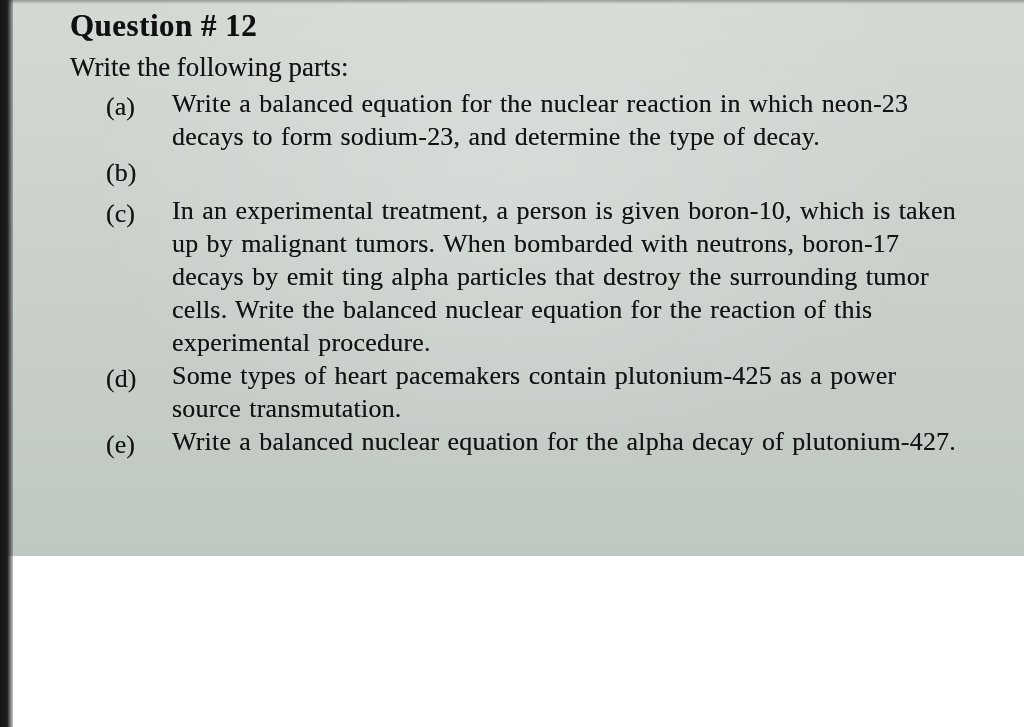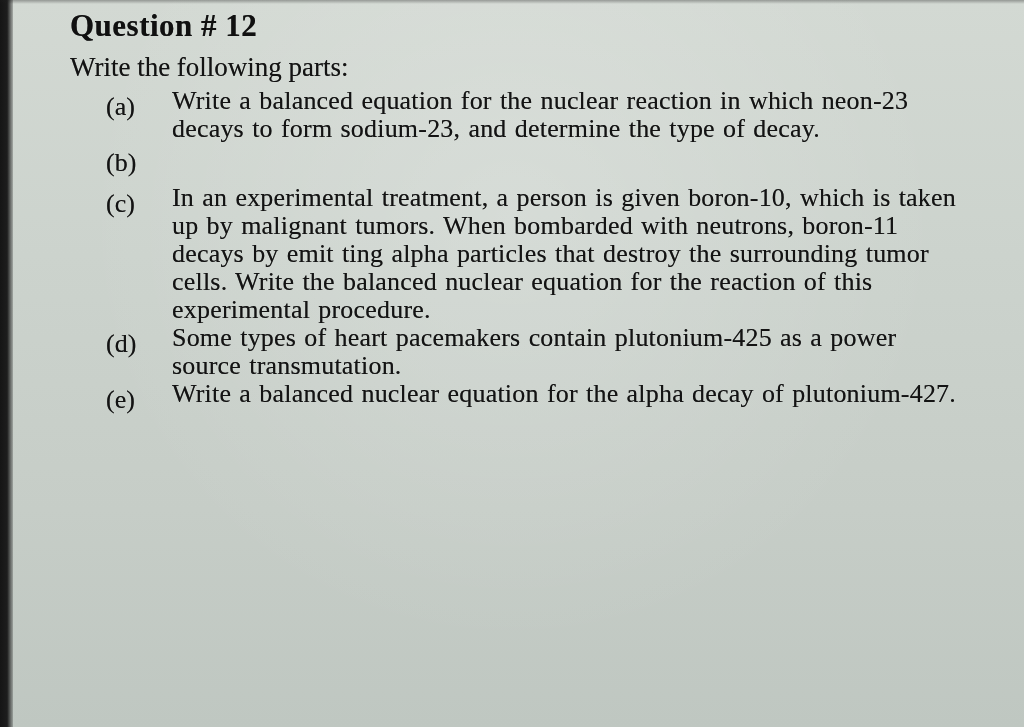--- a/index.html
+++ b/index.html
@@ -8,21 +8,21 @@
   }
   body {
     width: 1024px;
     height: 727px;
     overflow: hidden;
     font-family: "Liberation Serif", serif;
   }
   .page {
     position: relative;
     width: 1024px;
-    height: 727px;
+    height: 556px;
     background:
       radial-gradient(ellipse at 50% 30%, rgba(255,255,255,0.18), rgba(0,0,0,0) 60%),
       linear-gradient(180deg, #d3d9d3 0%, #ccd3cd 35%, #c6cdc7 70%, #bfc7c1 100%);
     color: #161616;
     box-sizing: border-box;
   }
   
   .photo-edge {
     position: absolute;
     left: 0;
@@ -68,21 +68,21 @@
     flex: 0 0 66px;
     padding-left: 36px;
     box-sizing: content-box;
     font-size: 26px;
     line-height: 40.5px;
     color: #131313;
   }
   .part-text {
     width: 792px;
     font-size: 26px;
-    line-height: 28px;
+    line-height: 33px;
     color: #131313;
     letter-spacing: 0.2px;
     word-spacing: 1.5px;
   }
   
   .content {
     text-shadow: 0 0 0.4px rgba(20,20,20,0.55);
   }
 </style>
 </head>
@@ -103,21 +103,21 @@
         <span class="part-label">(a)</span>
         <span class="part-text">Write a balanced equation for the nuclear reaction in which neon-23 decays to form sodium-23, and determine the type of decay.</span>
       </div>
 
       <div class="part">
         <span class="part-label">(b)</span>
       </div>
 
       <div class="part">
         <span class="part-label">(c)</span>
-        <span class="part-text">In an experimental treatment, a person is given boron-10, which is taken up by malignant tumors. When bombarded with neutrons, boron-11 decays by emit ting alpha particles that destroy the surrounding tumor cells.  Write the balanced nuclear equation for the reaction of this experimental procedure.</span>
+        <span class="part-text">In an experimental treatment, a person is given boron-10, which is taken up by malignant tumors. When bombarded with neutrons, boron-17 decays by emit ting alpha particles that destroy the surrounding tumor cells.  Write the balanced nuclear equation for the reaction of this experimental procedure.</span>
       </div>
 
       <div class="part">
         <span class="part-label">(d)</span>
         <span class="part-text">Some types of heart pacemakers  contain plutonium-425 as a power source transmutation.</span>
       </div>
 
       <div class="part">
         <span class="part-label">(e)</span>
         <span class="part-text">Write a balanced nuclear equation for the alpha decay of plutonium-427.</span>

